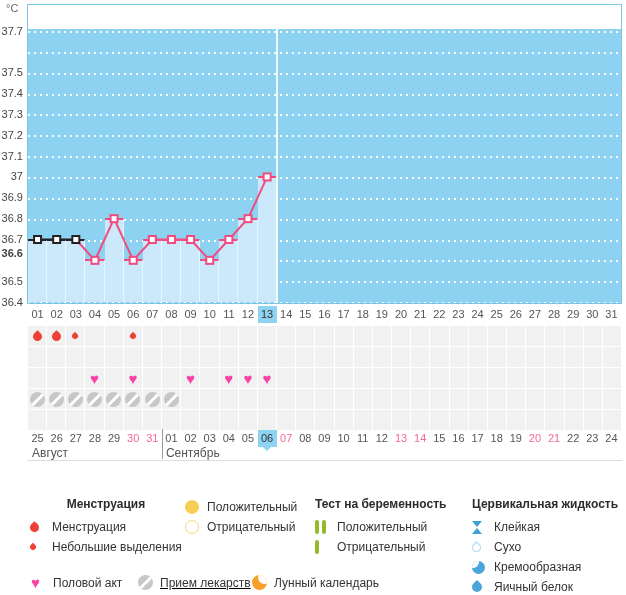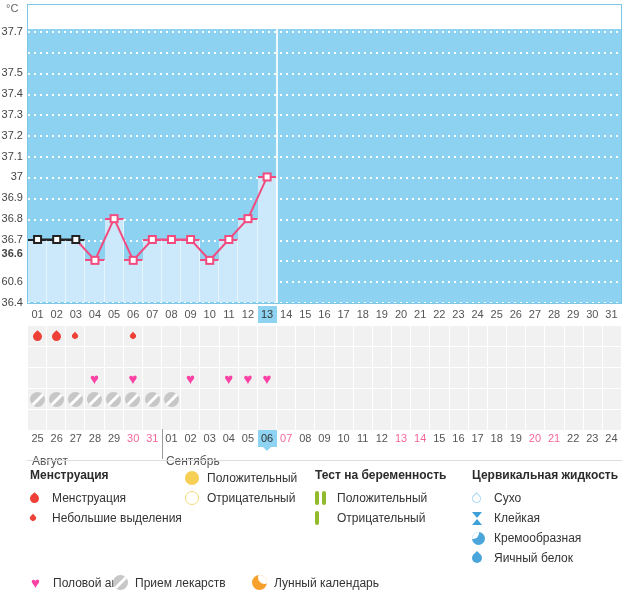--- a/index.html
+++ b/index.html
@@ -20,21 +20,21 @@
   .linesvg{position:absolute;left:0;top:0;}
 
   
   .axisrow{position:absolute;left:28px;width:593px;display:grid;grid-template-columns:repeat(31,1fr);}
   .dcell{font-size:11px;color:#555;text-align:center;line-height:17px;height:17px;position:relative;}
   .dcell.hl{background:#8ed3f2;color:#333;}
   .dcell.wk{color:#f4679d;}
   .dcell.today{background:#8ed3f2;color:#333;}
   .dcell.today::after{content:"";position:absolute;left:50%;margin-left:-4px;top:17px;
       border:4px solid transparent;border-top-color:#8ed3f2;}
-  .monthlab{position:absolute;font-size:12px;color:#555;margin-top:8px;}
+  .monthlab{position:absolute;font-size:12px;color:#555;}
   .vdivider{position:absolute;width:1px;background:#9a9a9a;}
   .hline{position:absolute;height:1px;background:#ddd;}
 
   
   .tracker{position:absolute;left:28px;top:326px;width:593px;display:grid;
            grid-template-rows:repeat(5,20px);grid-row-gap:1px;}
   .trow{display:grid;grid-template-columns:repeat(31,1fr);grid-column-gap:1px;}
   .tcell{background:#f1f1f1;display:flex;align-items:center;justify-content:center;overflow:hidden;}
 
   
@@ -55,21 +55,21 @@
   .i-hourglass::before{content:"";position:absolute;top:0;left:0;border-left:5.5px solid transparent;border-right:5.5px solid transparent;border-top:6px solid #3fa0d8;}
   .i-hourglass::after{content:"";position:absolute;bottom:0;left:0;border-left:5.5px solid transparent;border-right:5.5px solid transparent;border-bottom:6px solid #3fa0d8;}
   .i-crescent{position:relative;width:13px;height:13px;border-radius:50%;background:#4aa5da;overflow:hidden;display:inline-block;}
   .i-crescent::after{content:"";position:absolute;left:-5px;top:-5px;width:12px;height:12px;border-radius:50%;background:#fff;}
   .i-drop-wat{width:8px;height:8px;background:#5bb0e2;}
   .i-drop-egg{width:10px;height:10px;background:#4aa5da;}
   .i-moon{position:relative;width:15px;height:15px;border-radius:50%;background:#f8a02c;overflow:hidden;display:inline-block;}
   .i-moon::after{content:"";position:absolute;left:6px;top:-4px;width:13px;height:13px;border-radius:50%;background:#fff;}
 
   
-  .lcol{position:absolute;top:468px;}
+  .lcol{position:absolute;top:497px;text-align:center;}
   .lhead{font-size:12px;font-weight:bold;color:#2b2b2b;height:20px;}
   .litem{display:flex;align-items:center;height:20px;}
   .licon{width:22px;display:flex;align-items:center;justify-content:flex-start;}
   .llab{font-size:12px;color:#333;}
   .lfoot{position:absolute;top:575px;display:flex;align-items:center;}
 </style>
 </head>
 <body>
 
 <div class="stage">
@@ -80,21 +80,21 @@
       <div class="ylab" style="top: 66.2px;">37.5</div>
       <div class="ylab" style="top: 87.05px;">37.4</div>
       <div class="ylab" style="top: 107.9px;">37.3</div>
       <div class="ylab" style="top: 128.75px;">37.2</div>
       <div class="ylab" style="top: 149.6px;">37.1</div>
       <div class="ylab" style="top: 170.45px;">37</div>
       <div class="ylab" style="top: 191.3px;">36.9</div>
       <div class="ylab" style="top: 212.15px;">36.8</div>
       <div class="ylab" style="top: 233px;">36.7</div>
       <div class="ylab" style="top: 247px; font-weight: bold;">36.6</div>
-      <div class="ylab" style="top: 274.7px;">60.6</div>
+      <div class="ylab" style="top: 274.7px;">36.5</div>
       <div class="ylab" style="top: 295.55px; text-align: right;">36.4</div>
     </div>
   <div class="chartbox">
     <div class="plot" id="plot">
         <div class="bluearea"></div>
         <div class="grid" style="top: 26px;"></div>
         <div class="grid" style="top: 46.85px;"></div>
         <div class="grid" style="top: 67.7px;"></div>
         <div class="grid" style="top: 88.55px;"></div>
         <div class="grid" style="top: 109.4px;"></div>
@@ -472,29 +472,29 @@
               <span class="gbar"></span>
             </span>
           </span>
           <span class="llab">Отрицательный</span>
         </div>
       </div>
       <div class="lcol" style="left: 472px;">
         <div class="lhead">Цервикальная жидкость</div>
         <div class="litem">
           <span class="licon">
+            <span class="i-hourglass"></span>
+          </span>
+          <span class="llab">Клейкая</span>
+        </div>
+        <div class="litem">
+          <span class="licon">
             <span class="drop i-drop-out"></span>
           </span>
           <span class="llab">Сухо</span>
-        </div>
-        <div class="litem">
-          <span class="licon">
-            <span class="i-hourglass"></span>
-          </span>
-          <span class="llab">Клейкая</span>
         </div>
         <div class="litem">
           <span class="licon">
             <span class="i-crescent"></span>
           </span>
           <span class="llab">Кремообразная</span>
         </div>
         <div class="litem">
           <span class="licon">
             <span class="drop i-drop-egg"></span>
@@ -503,21 +503,21 @@
         </div>
       </div>
     </div>
   <div id="legendfooter">
       <div class="lfoot" style="left: 31px;">
         <span class="licon">
           <span class="i-heart"></span>
         </span>
         <span class="llab">Половой акт</span>
       </div>
-      <div class="lfoot" style="left: 113px;">
+      <div class="lfoot" style="left: 138px; text-decoration: underline;">
         <span class="licon">
           <span class="i-pill"></span>
         </span>
         <span class="llab">Прием лекарств</span>
       </div>
       <div class="lfoot" style="left: 252px;">
         <span class="licon">
           <span class="i-moon"></span>
         </span>
         <span class="llab">Лунный календарь</span>

